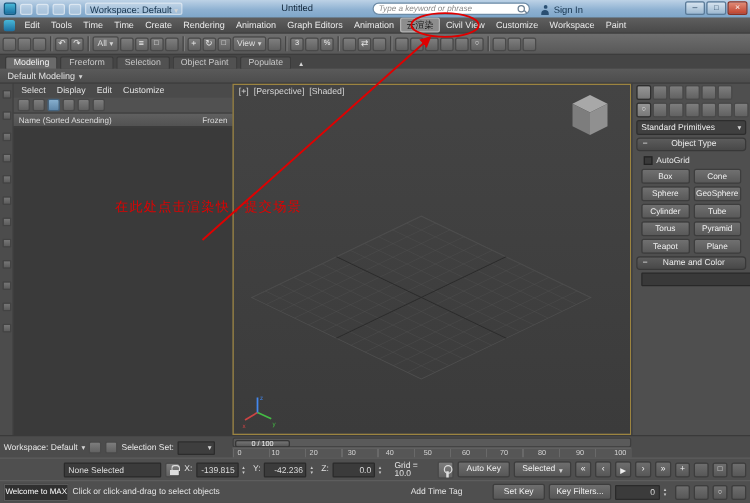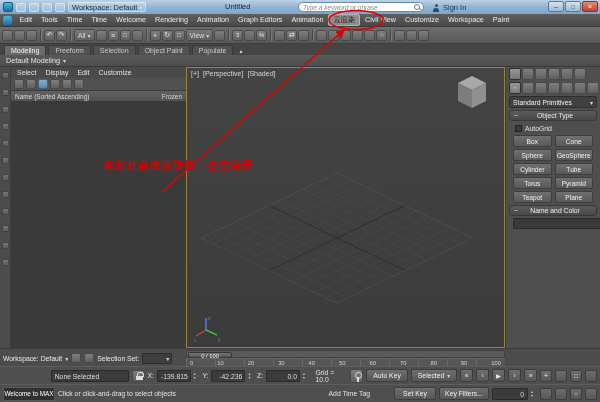--- a/index.html
+++ b/index.html
@@ -134,21 +134,21 @@
   .keyic::before{content:"";position:absolute;top:2px;left:4px;width:5px;height:5px;border:1.5px solid #ddd;border-radius:50%;}
   .keyic::after{content:"";position:absolute;top:7.5px;left:6px;width:1.5px;height:4.5px;background:#ddd;}
   .g-start::before{content:"«";} .g-prev::before{content:"‹";} .g-play::before{content:"▶";font-size:6px;}
   .g-next::before{content:"›";} .g-end::before{content:"»";}
   .welcome{width:52px;height:14px;background:#303030;border:1px solid #5a5a5a;color:#fff;font-size:6.4px;
     display:flex;align-items:center;justify-content:center;}
   .framef{width:36px;height:12px;line-height:11px;padding:0 3px;text-align:right;}
 
   
   .overlay{position:absolute;left:0;top:0;z-index:50;pointer-events:none;}
-  .anno-text{position:absolute;left:104px;top:159px;z-index:51;color:#e00000;font-size:10.5px;font-weight:bold;
+  .anno-text{position:absolute;left:92px;top:159px;z-index:51;color:#e00000;font-size:10.5px;font-weight:normal;
     letter-spacing:1px;pointer-events:none;white-space:nowrap;}
 </style>
 </head>
 <body>
 
 <div class="app">
 
   <div class="titlebar">
     <span class="applogo"></span>
     <span class="qbtn"></span>
@@ -172,21 +172,21 @@
       <span class="wbtn close gl-close"></span>
     </span>
   </div>
 
   <div class="menubar">
     <span class="appmenu"></span>
     <span class="menu-item">Edit</span>
     <span class="menu-item">Tools</span>
     <span class="menu-item">Time</span>
     <span class="menu-item">Time</span>
-    <span class="menu-item">Welcome</span>
+    <span class="menu-item">Create</span>
     <span class="menu-item">Rendering</span>
     <span class="menu-item">Animation</span>
     <span class="menu-item">Graph Editors</span>
     <span class="menu-item">Animation</span>
     <span class="menu-item hl">云渲染</span>
     <span class="menu-item">Civil View</span>
     <span class="menu-item">Customize</span>
     <span class="menu-item">Workspace</span>
     <span class="menu-item">Paint</span>
   </div>

